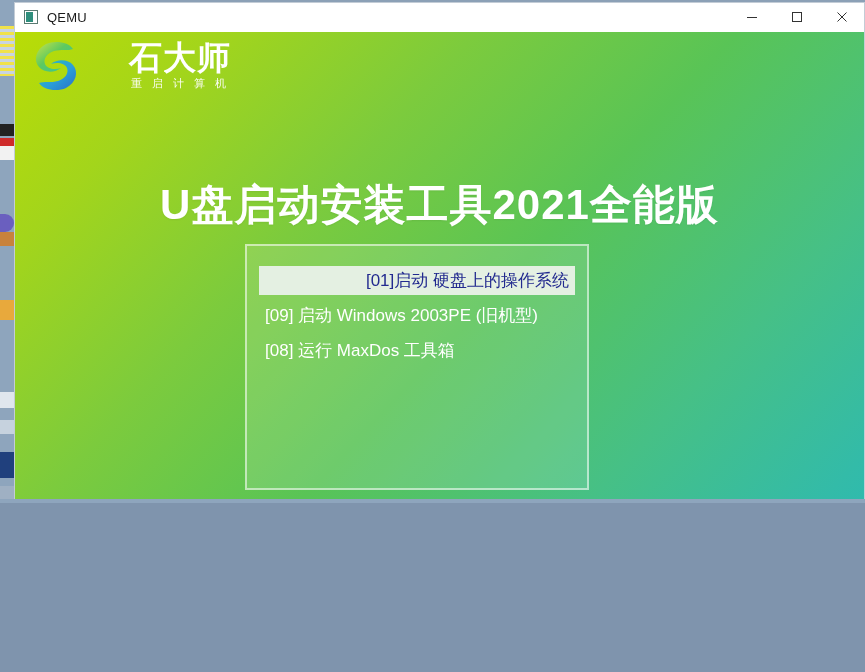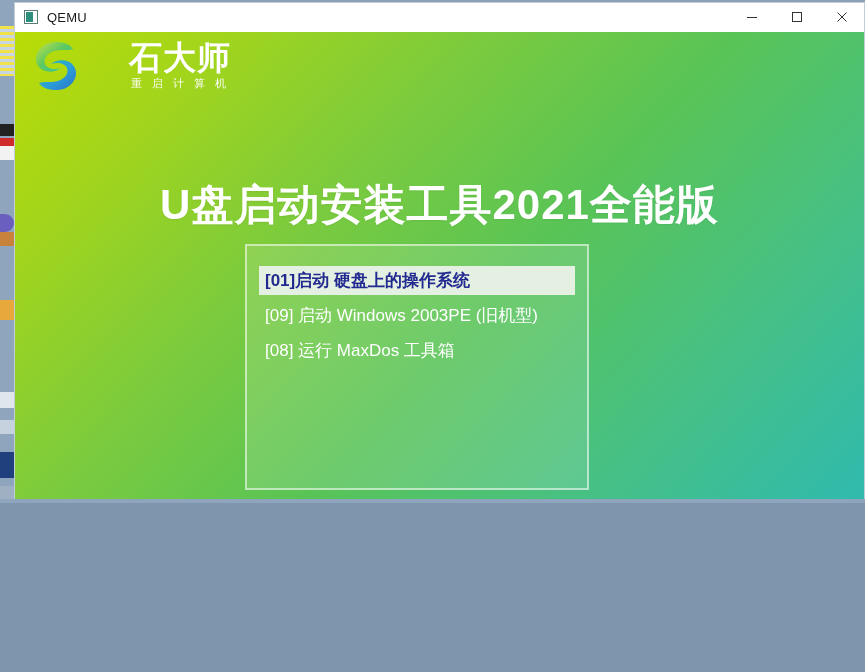--- a/index.html
+++ b/index.html
@@ -218,21 +218,22 @@
     margin: 0 12px 6px 12px;
     padding: 0 6px;
     font-size: 17px;
     color: #ffffff;
     white-space: nowrap;
     box-sizing: border-box;
   }
   .menu-item.selected {
     background: #e4f0e2;
     color: #222a8f;
-    font-weight: bold;
+    font-weight: normal;
+    text-align: right;
   }
 
   
   .bottom-strip {
     position: absolute;
     left: 0;
     bottom: 0;
     width: 865px;
     height: 4px;
     background: #8ea5bd;

